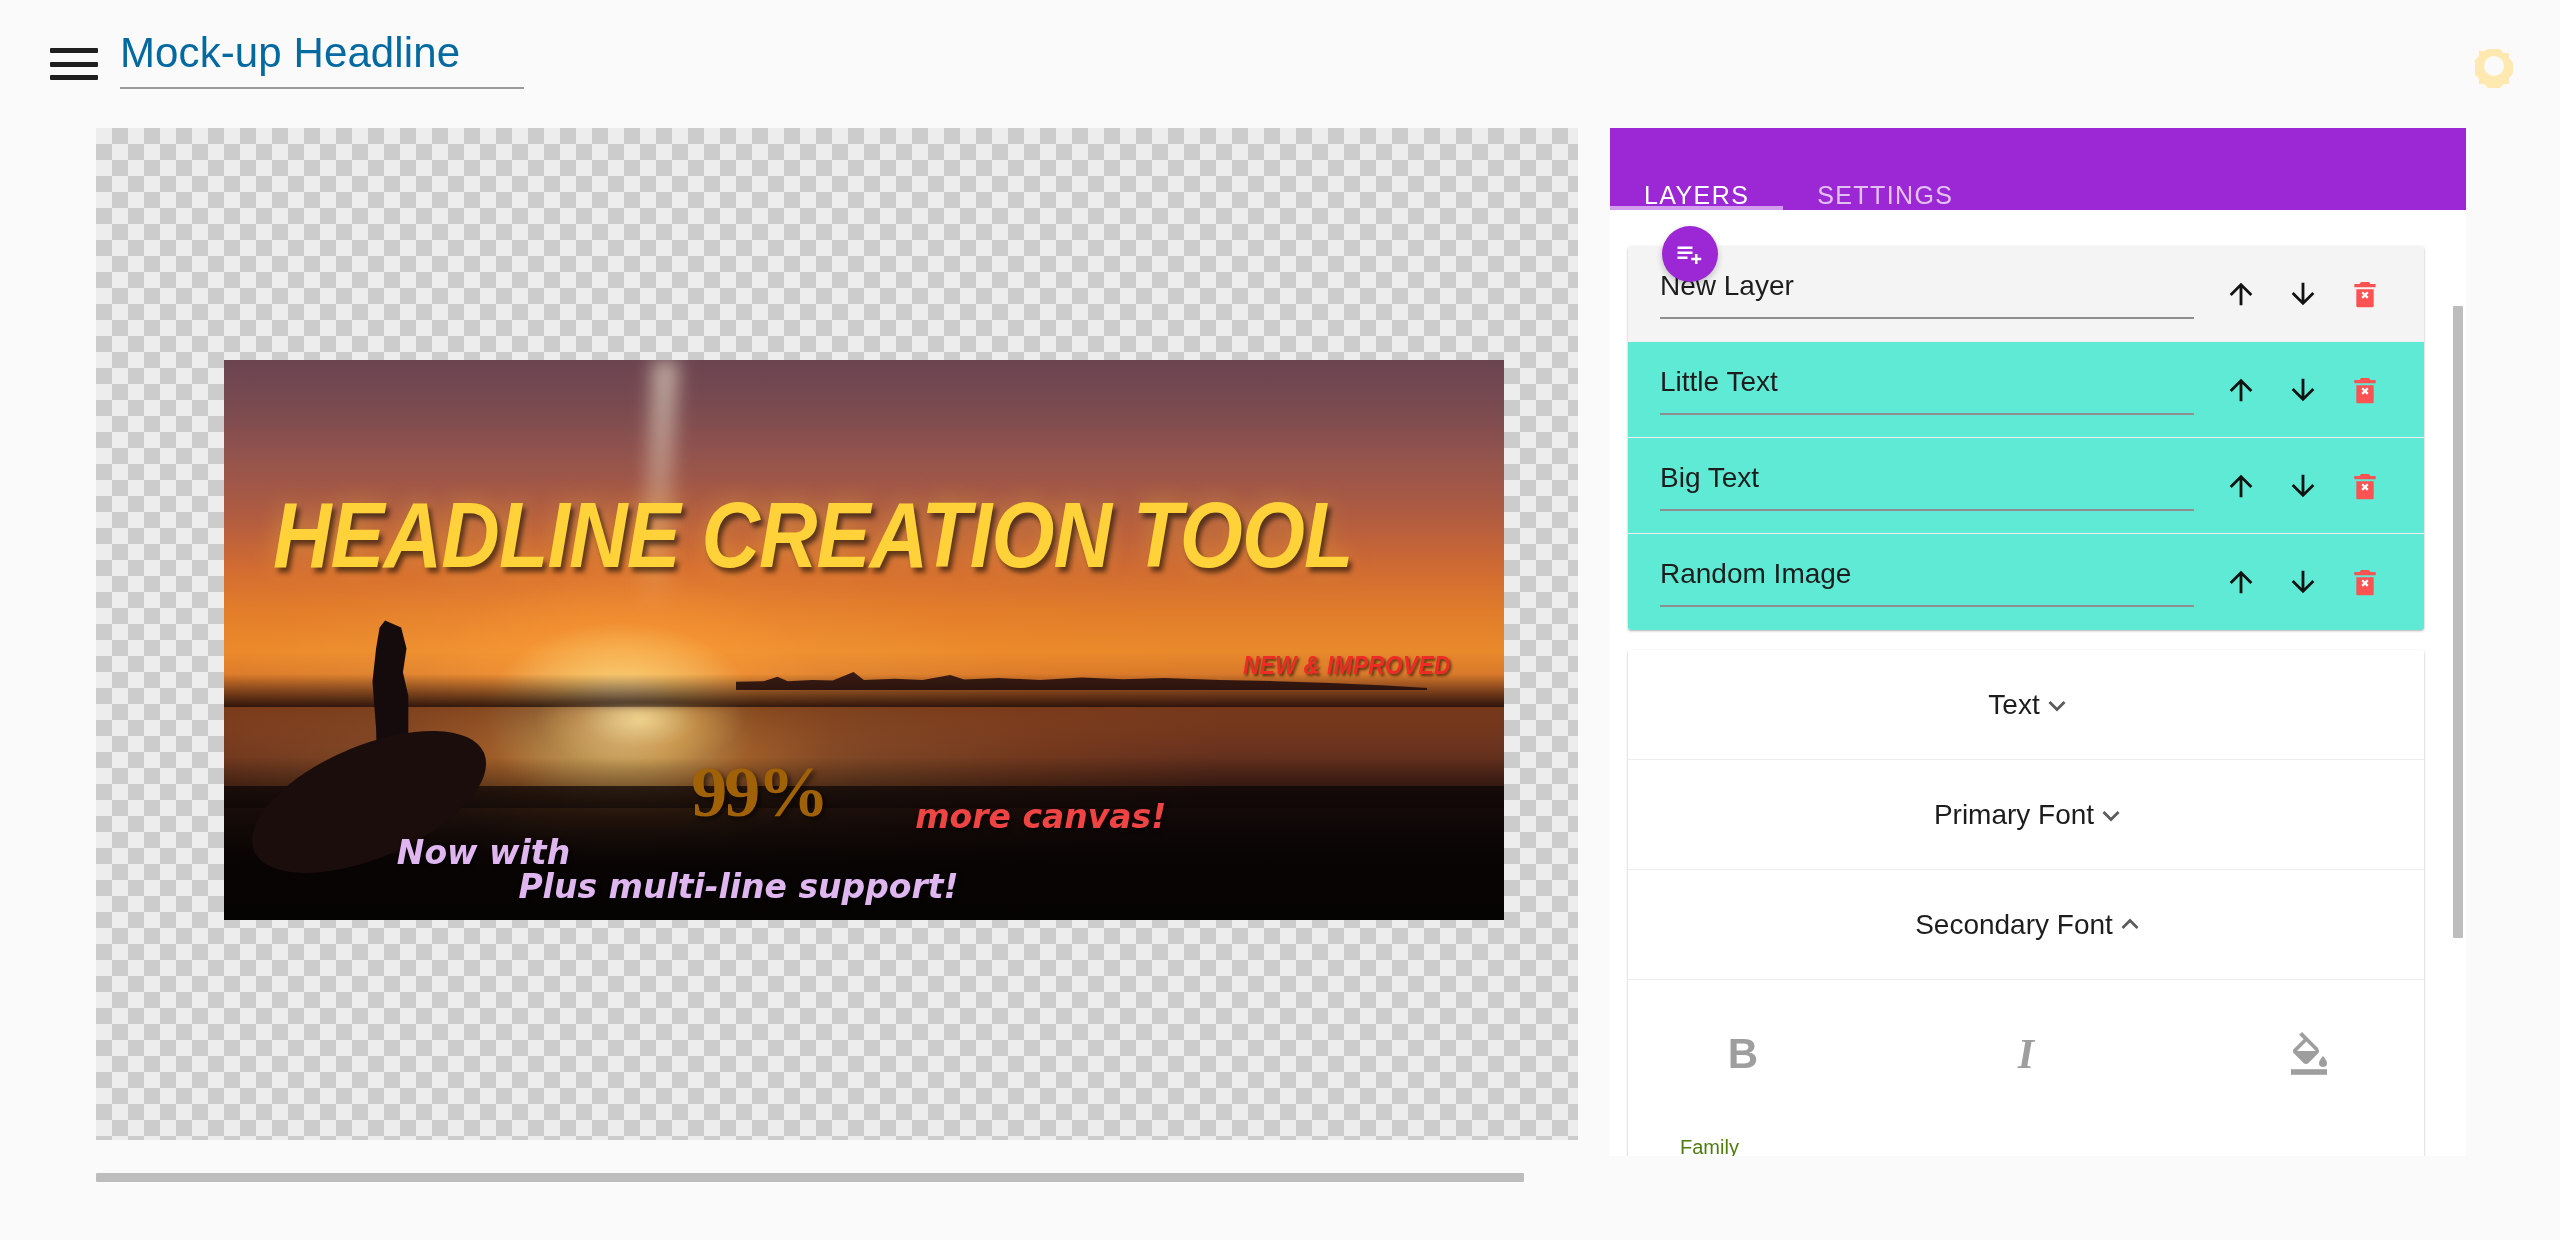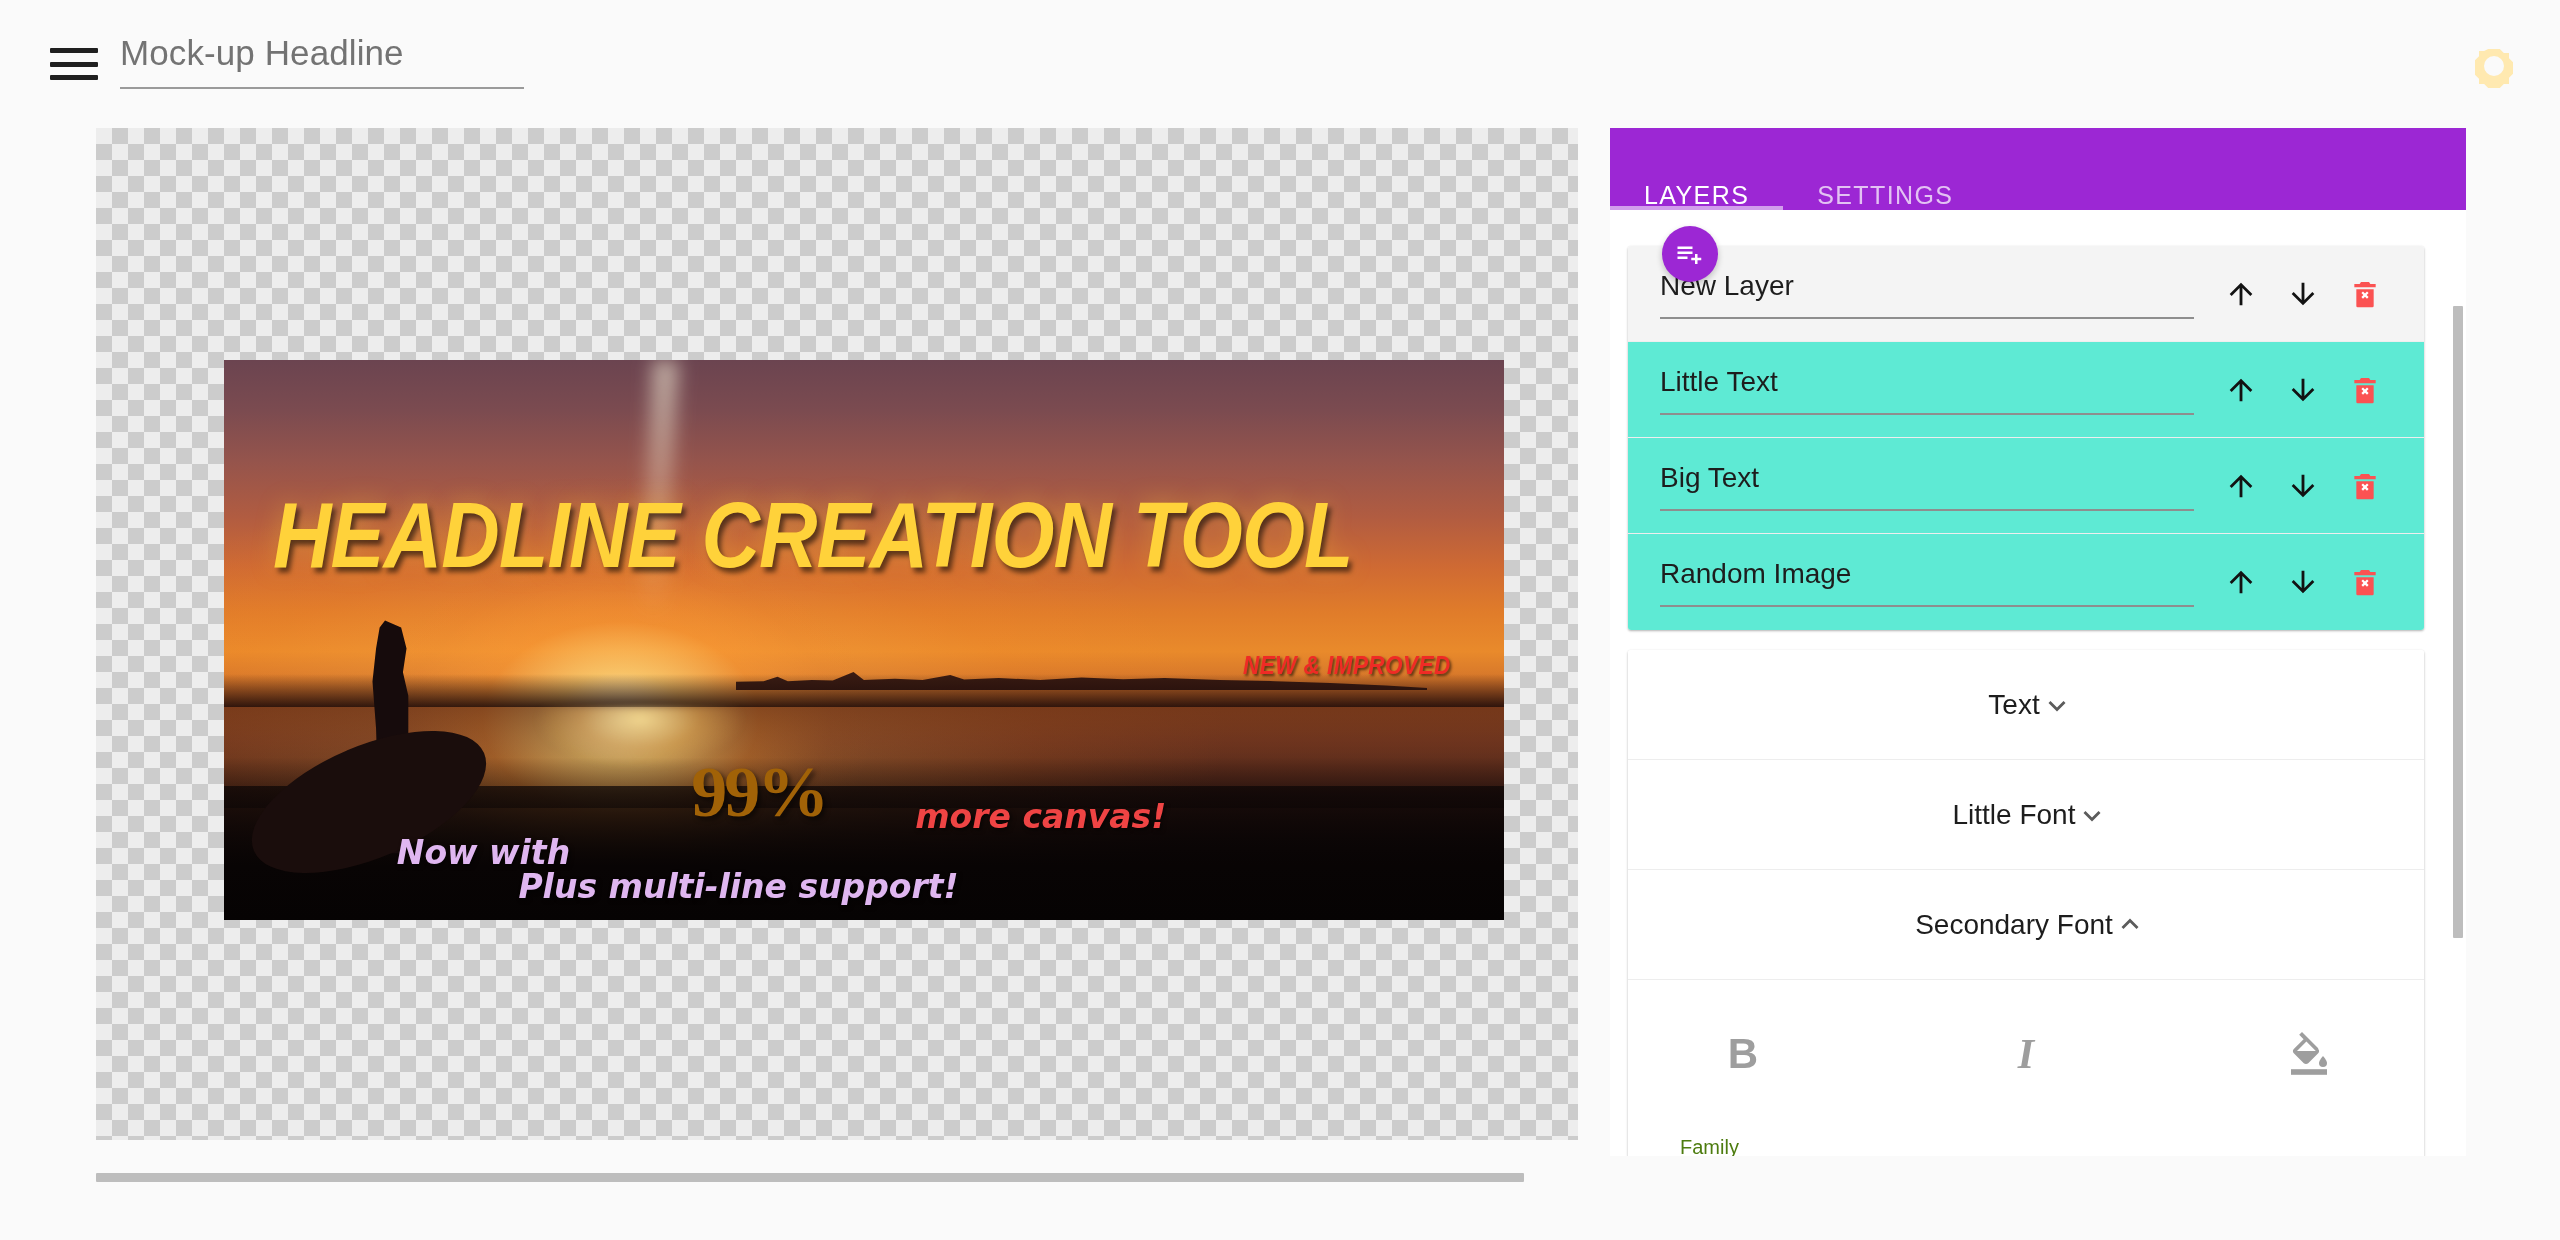--- a/index.html
+++ b/index.html
@@ -40,22 +40,22 @@
     background: #1f1f1f;
     border-radius: 1px;
   }
 
   .title-field {
     position: absolute;
     left: 120px; top: 33px;
     width: 404px;
   }
   .title-field .title-text {
-    font-size: 35px;
-    color: #737373;
+    font-size: 42px;
+    color: #0369a1;
     line-height: 40px;
     letter-spacing: 0.1px;
     white-space: nowrap;
   }
   .title-field .title-underline {
     margin-top: 14px;
     height: 2px;
     background: #9a9a9a;
     width: 100%;
   }
@@ -628,21 +628,21 @@
     <div class="accordion-card">
 
       <div class="accordion-head">
         <span class="accordion-title">Text</span>
         <svg width="34" height="34" viewBox="0 0 24 24">
           <path fill="#5c5c5c" d="M7.4 9.2 12 13.8l4.6-4.6L18 10.6l-6 6-6-6z"></path>
         </svg>
       </div>
 
       <div class="accordion-head">
-        <span class="accordion-title">Little Font</span>
+        <span class="accordion-title">Primary Font</span>
         <svg width="34" height="34" viewBox="0 0 24 24">
           <path fill="#5c5c5c" d="M7.4 9.2 12 13.8l4.6-4.6L18 10.6l-6 6-6-6z"></path>
         </svg>
       </div>
 
       <div class="accordion-head">
         <span class="accordion-title">Secondary Font</span>
         <svg width="34" height="34" viewBox="0 0 24 24">
           <path fill="#5c5c5c" d="M7.4 14.8 12 10.2l4.6 4.6L18 13.4l-6-6-6 6z"></path>
         </svg>

